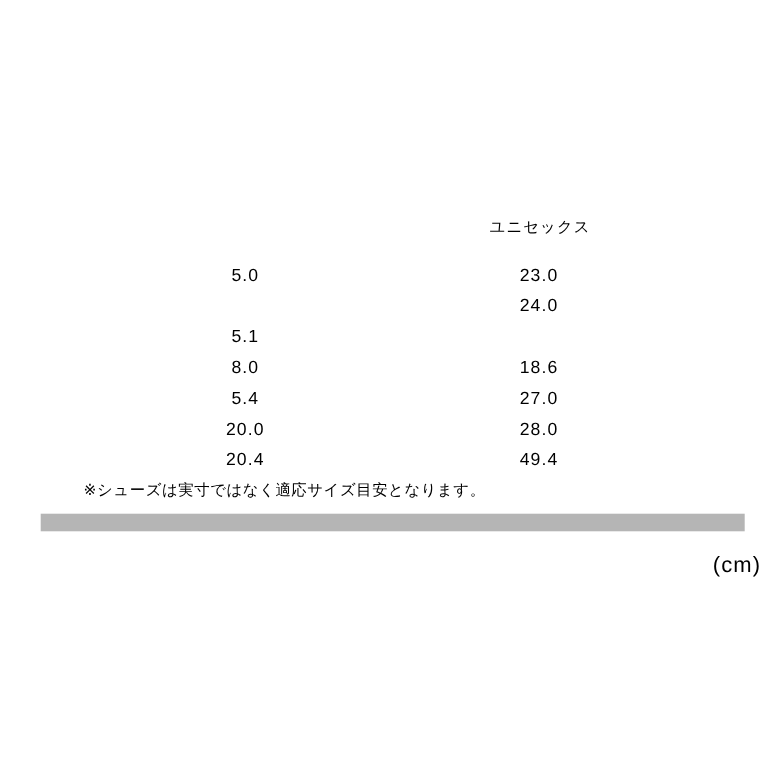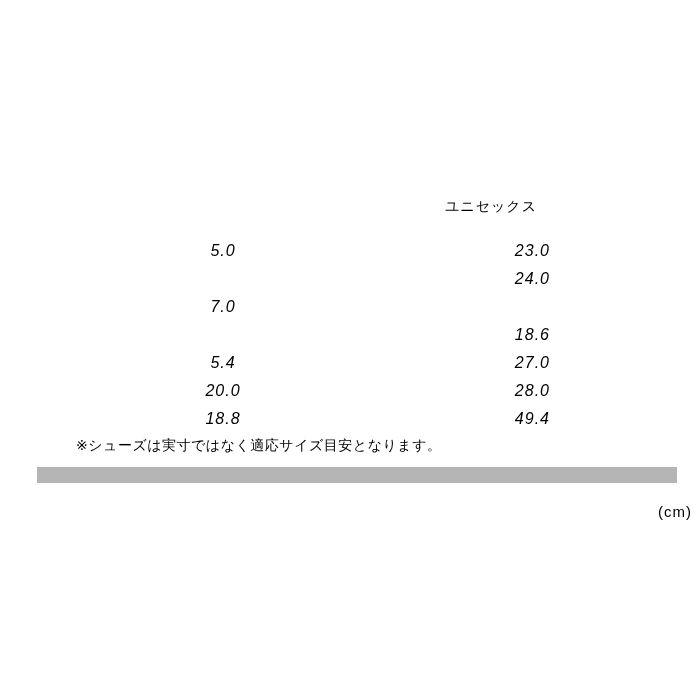--- a/index.html
+++ b/index.html
@@ -42,24 +42,23 @@
   }
   .cell {
     position: absolute;
     top: 0;
     height: 28px;
     line-height: 28px;
     width: 120px;
     text-align: center;
     font-size: 16px;
     letter-spacing: 1px;
-    font-style: italic;
   }
   .cell.size { left: 163px; }
-  .cell.cm   { left: 430px; text-align: right; }
+  .cell.cm   { left: 430px; }
   .footnote {
     position: absolute;
     left: 35px;
     top: 437px;
     font-size: 14px;
     letter-spacing: 0.5px;
     white-space: nowrap;
     margin-left: 41px;
   }
   .divider-bar {
@@ -67,55 +66,56 @@
     left: 37px;
     top: 467px;
     width: 640px;
     height: 16px;
     background: var(--divider-bar, #b5b5b5);
   }
   .unit-label {
     position: absolute;
     right: 8px;
     top: 503px;
-    font-size: 15px;
+    font-size: 20px;
     letter-spacing: 1px;
   }
 </style>
 </head>
 <body>
 
 <div class="page">
 
   <div class="col-header">ユニセックス</div>
 
   <div class="size-table">
     <div class="row">
       <span class="cell size">5.0</span>
       <span class="cell cm">23.0</span>
     </div>
     <div class="row">
       <span class="cell cm">24.0</span>
     </div>
     <div class="row">
-      <span class="cell size">7.0</span>
+      <span class="cell size">5.1</span>
     </div>
     <div class="row">
+      <span class="cell size">8.0</span>
       <span class="cell cm">18.6</span>
     </div>
     <div class="row">
       <span class="cell size">5.4</span>
       <span class="cell cm">27.0</span>
     </div>
     <div class="row">
       <span class="cell size">20.0</span>
       <span class="cell cm">28.0</span>
     </div>
     <div class="row">
-      <span class="cell size">18.8</span>
+      <span class="cell size">20.4</span>
       <span class="cell cm">49.4</span>
     </div>
   </div>
 
   <div class="footnote">※シューズは実寸ではなく適応サイズ目安となります。</div>
 
   <div class="divider-bar"></div>
 
   <div class="unit-label">(cm)</div>
 

